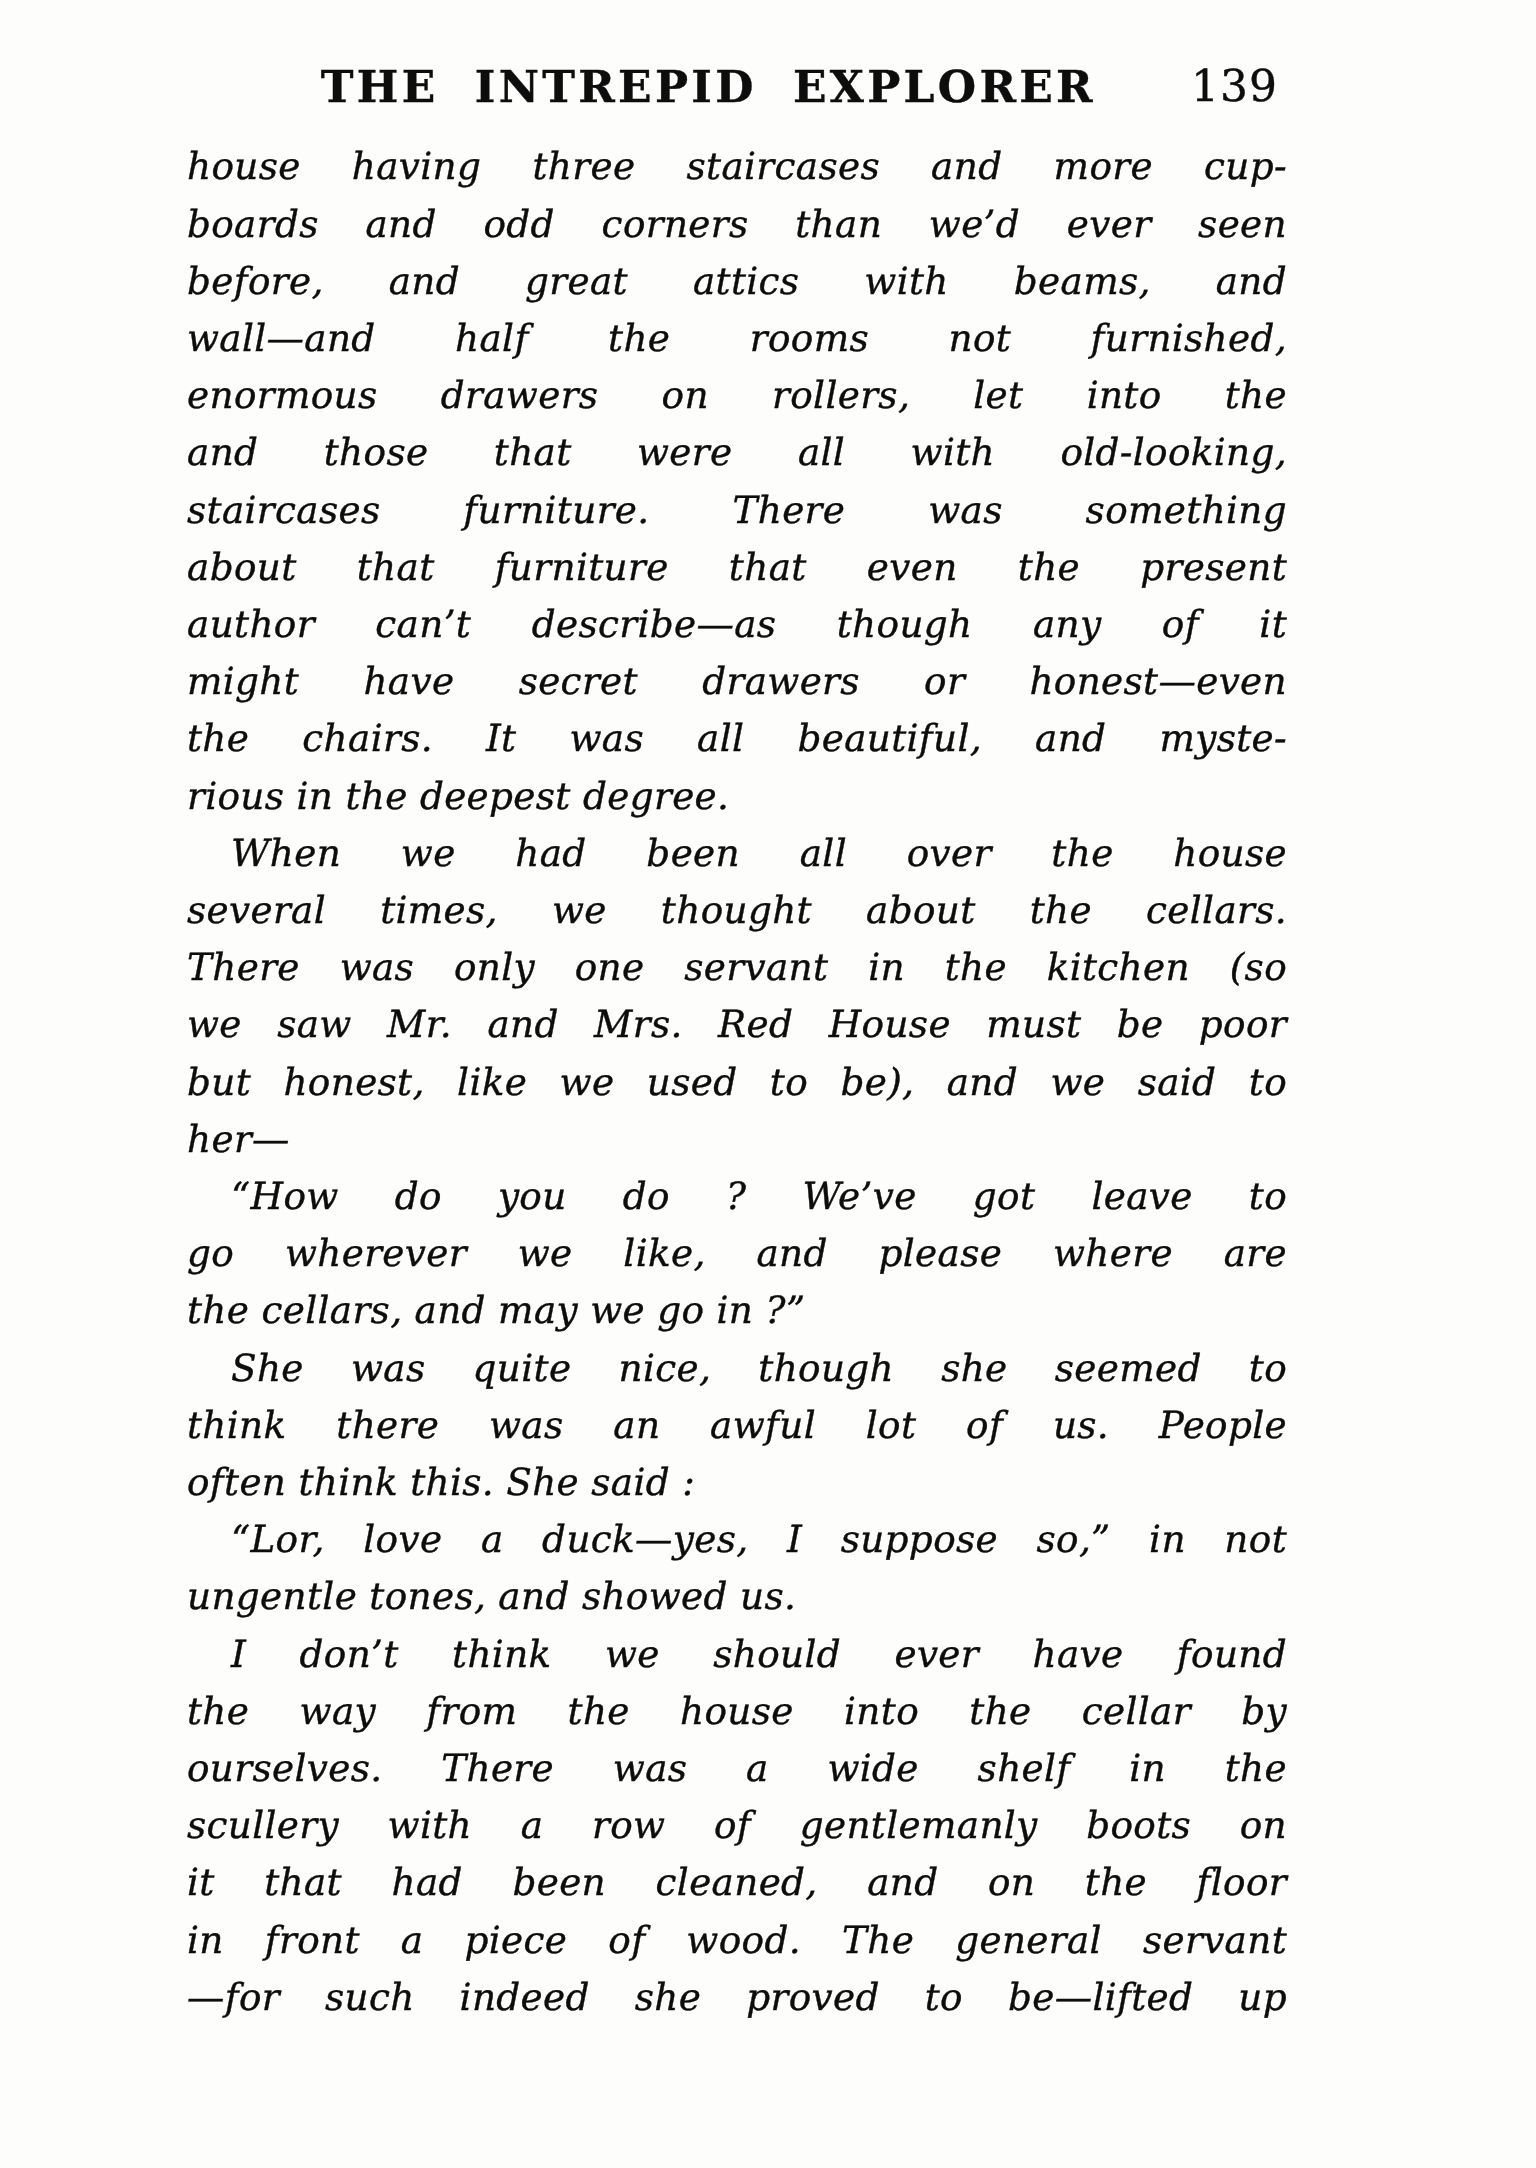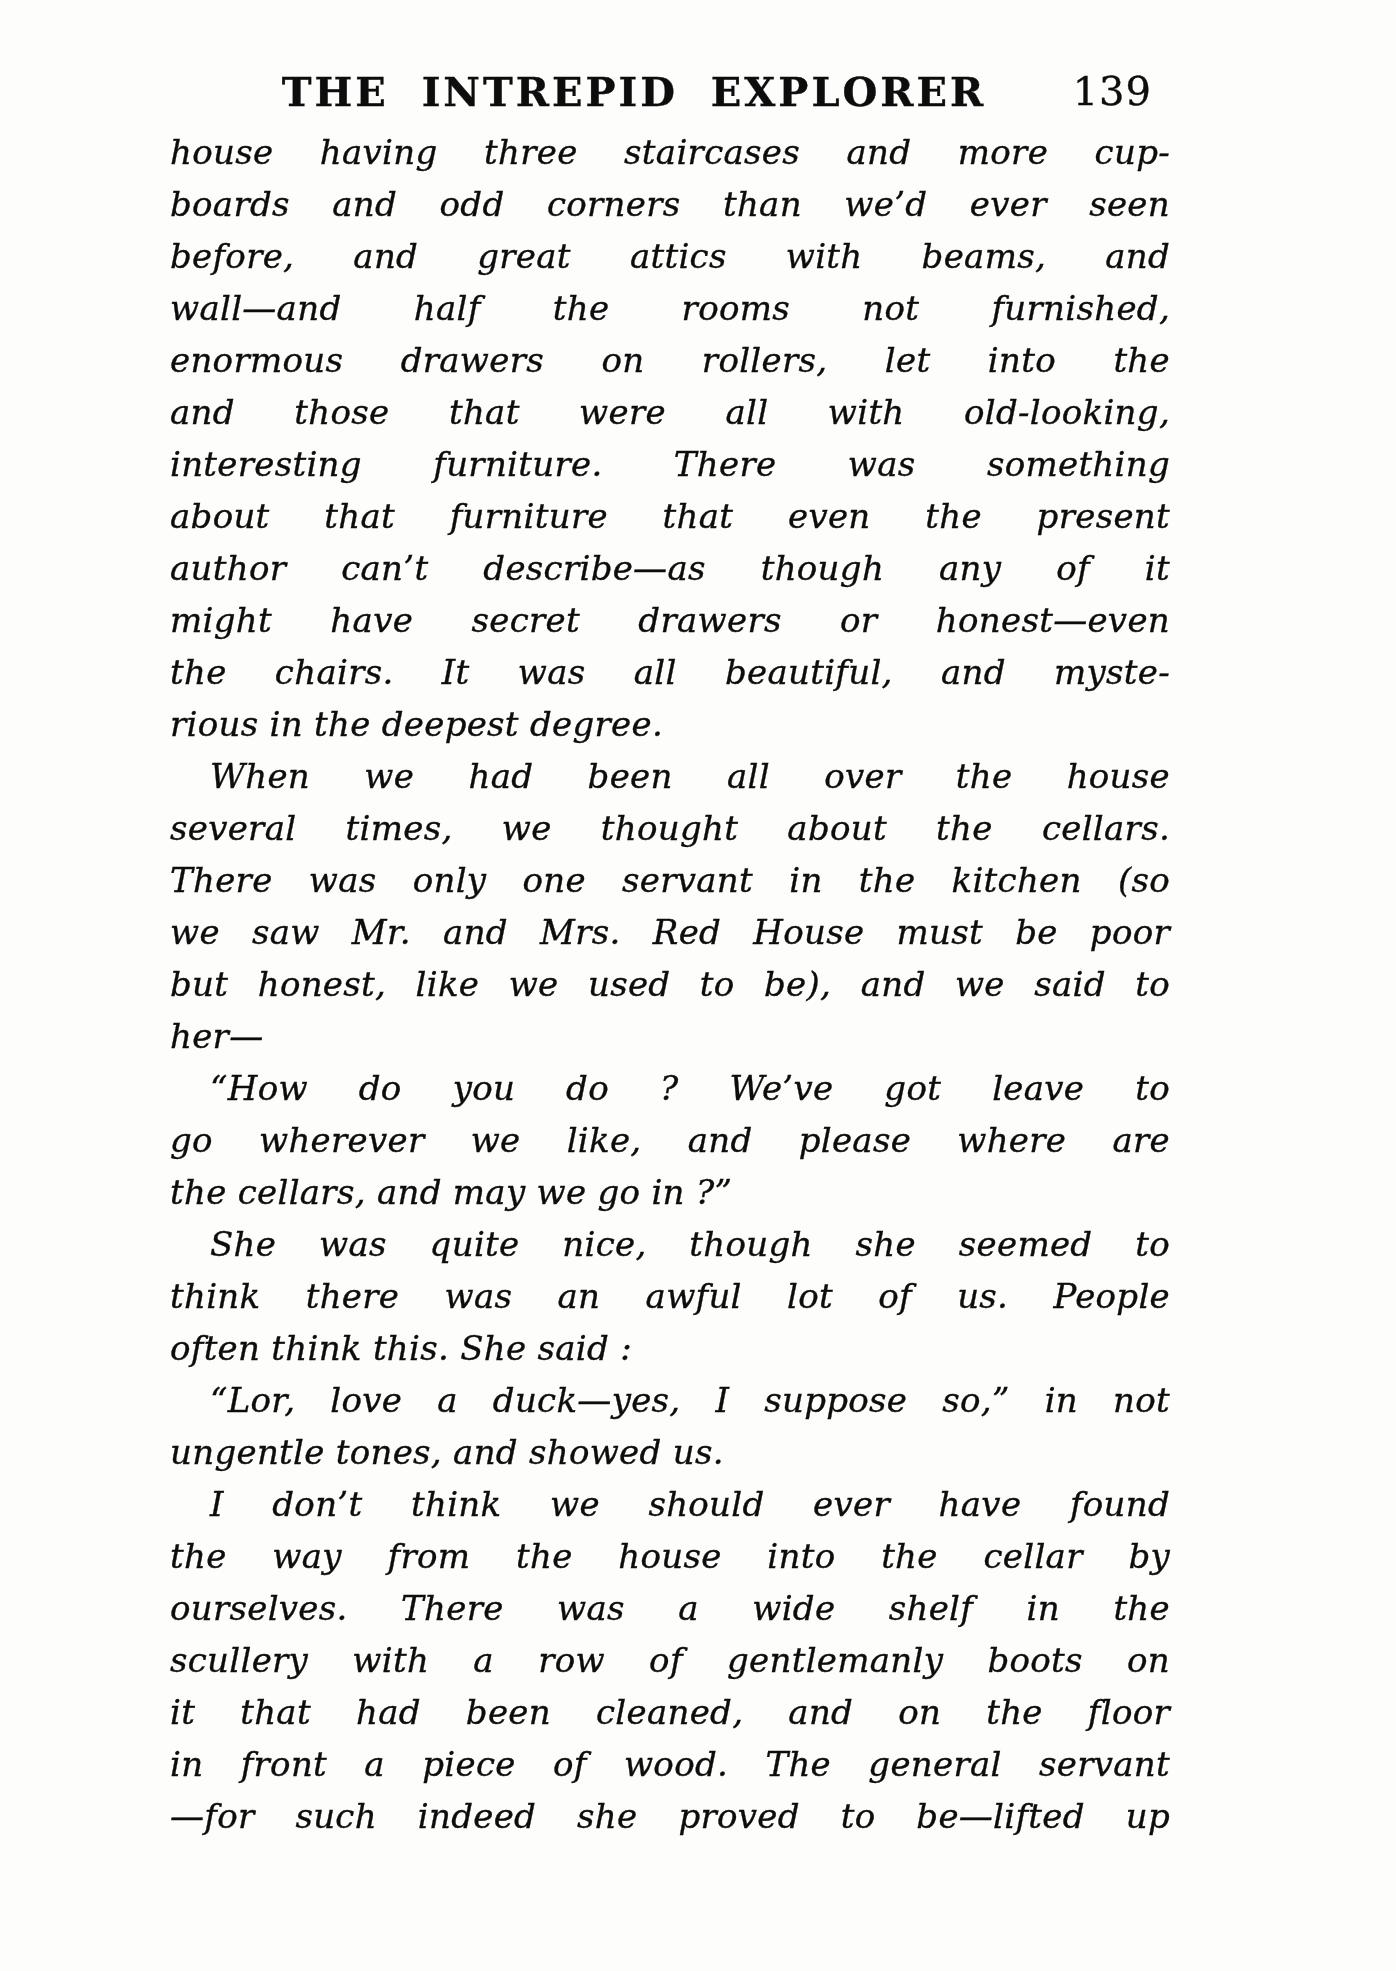--- a/index.html
+++ b/index.html
@@ -12,25 +12,24 @@
     width: 1396px;
     height: 1971px;
     background: #fdfdfc;
     color: #0d0d0d;
     font-family: "DejaVu Serif", "Liberation Serif", serif;
     overflow: hidden;
     -webkit-text-stroke: 0.35px #0d0d0d;
   }
   .running-header {
     position: absolute;
-    left: 160px;
+    left: 170px;
     top: 56px;
     width: 1000px;
     height: 54px;
-    margin-top: 12px;
   }
   .running-title {
     display: block;
     text-align: center;
     transform: translateX(-26px);
     font-size: 40px;
     font-weight: bold;
     letter-spacing: 3px;
     word-spacing: 16px;
     white-space: nowrap;
@@ -77,21 +76,21 @@
     <span class="page-number">139</span>
   </div>
   <div class="text-block">
       <div class="paragraph">
         <div class="line">house having three staircases and more cup-</div>
         <div class="line">boards and odd corners than we’d ever seen</div>
         <div class="line">before, and great attics with beams, and</div>
         <div class="line">wall—and half the rooms not furnished,</div>
         <div class="line">enormous drawers on rollers, let into the</div>
         <div class="line">and those that were all with old-looking,</div>
-        <div class="line">interesting furniture. There was something</div>
+        <div class="line">staircases furniture. There was something</div>
         <div class="line">about that furniture that even the present</div>
         <div class="line">author can’t describe—as though any of it</div>
         <div class="line">might have secret drawers or honest—even</div>
         <div class="line">the chairs. It was all beautiful, and myste-</div>
         <div class="line last">rious in the deepest degree.</div>
       </div>
       <div class="paragraph">
         <div class="line indent">When we had been all over the house</div>
         <div class="line">several times, we thought about the cellars.</div>
         <div class="line">There was only one servant in the kitchen (so</div>

